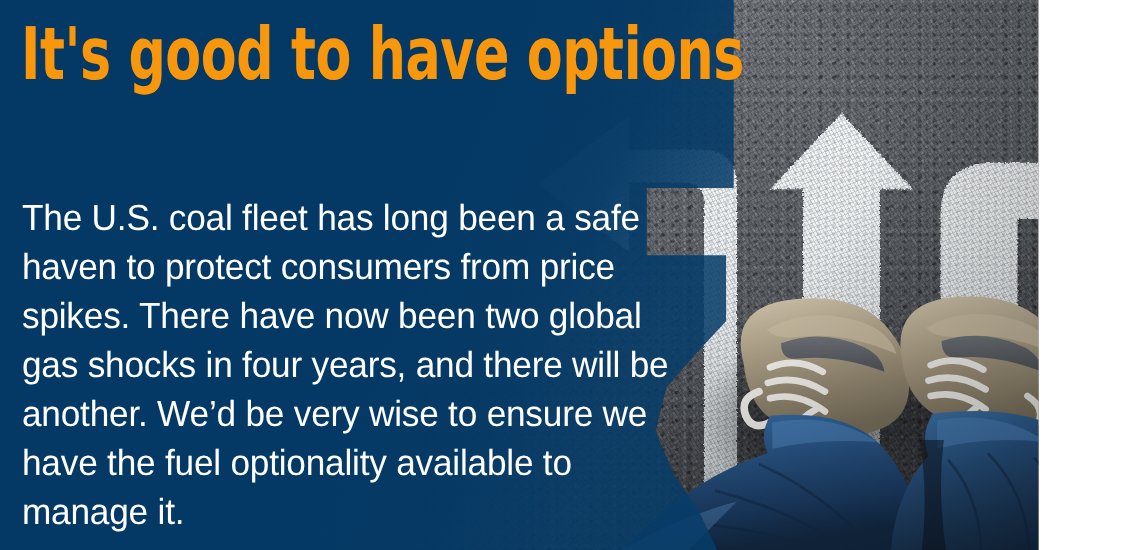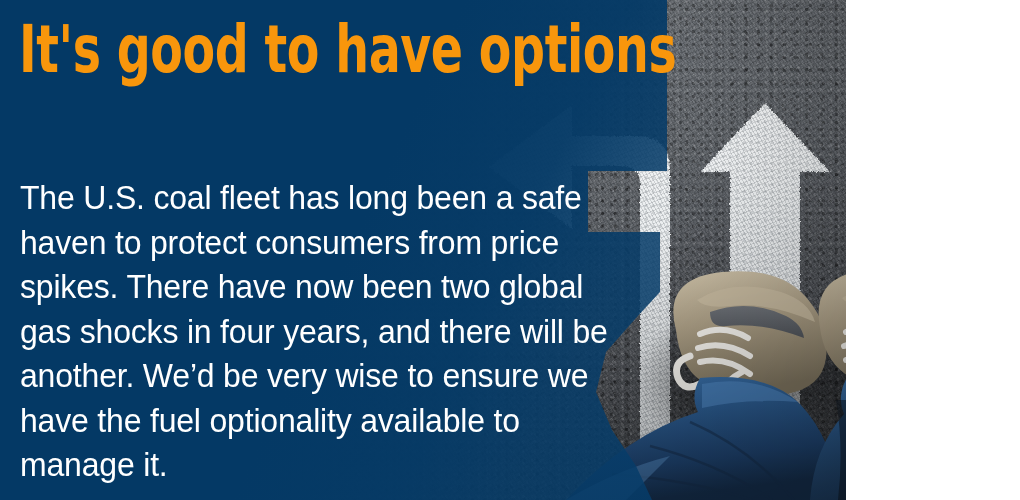--- a/index.html
+++ b/index.html
@@ -1,21 +1,21 @@
 <!DOCTYPE html>
 <html><head>
 <meta charset="utf-8">
 <title>It's good to have options</title>
 <style>
   html,body{margin:0;padding:0;background:#ffffff;}
   body{font-family:"Liberation Sans",sans-serif;}
 
   #graphic{
     position:relative;
-    width:846px;
+    width:944px;
     height:500px;
     overflow:hidden;
     background:#5b5f63;
   }
 
   
   .photo{
     position:absolute;
     inset:0;
     background:

